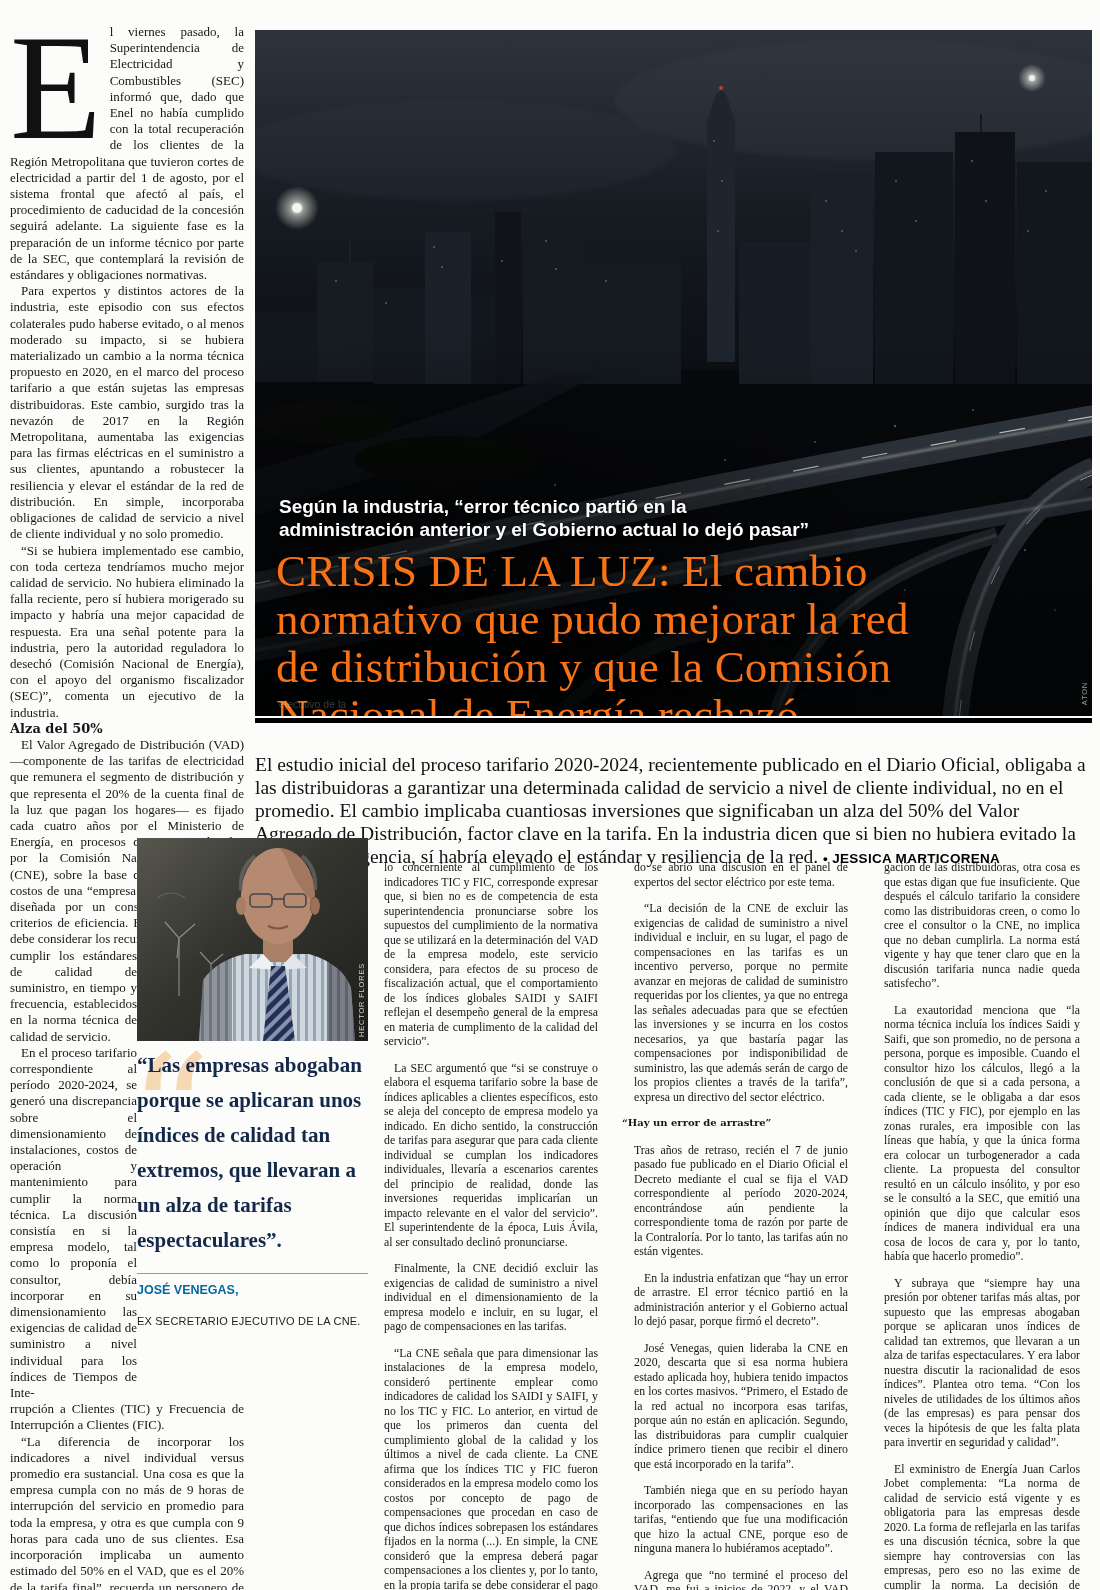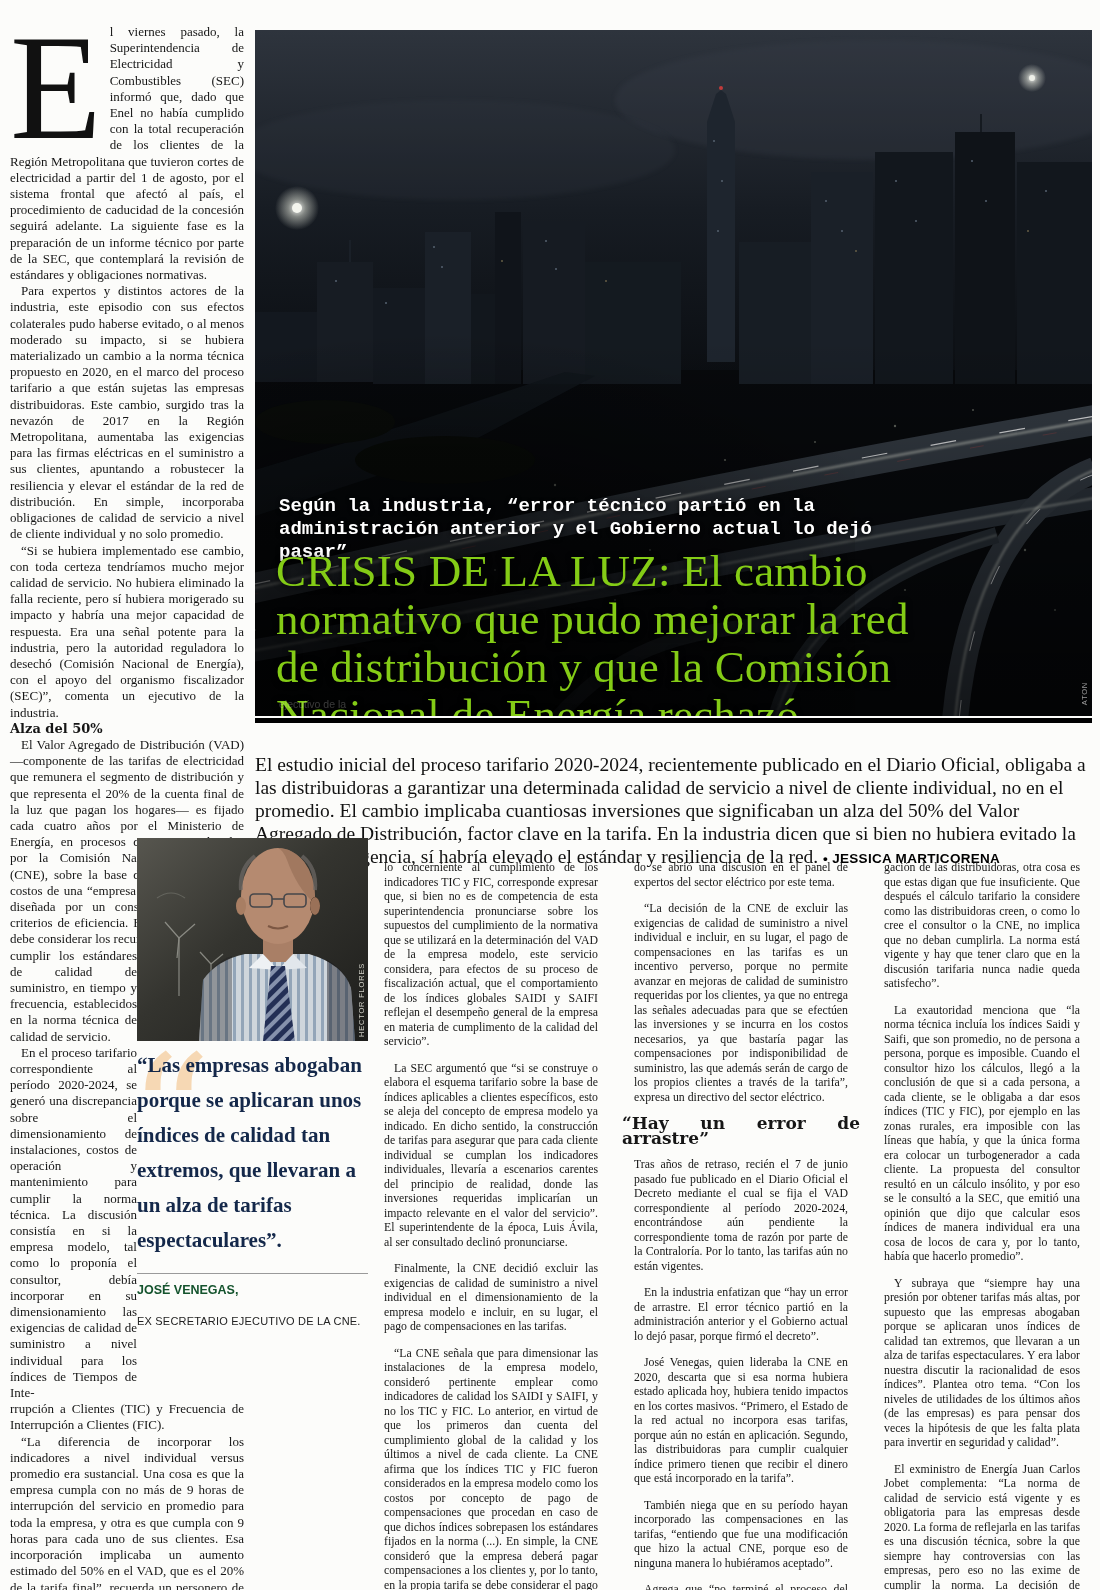--- a/index.html
+++ b/index.html
@@ -22,25 +22,25 @@
   .subhead {
     font-family:"DejaVu Serif", serif; font-weight:bold; font-size:14px;
     margin:14px 0 5px 0; text-indent:0 !important; text-align:right;
   }
 
   
   .hero { position:absolute; left:255px; top:30px; width:837px; height:686px; background:#0a0d12; overflow:hidden; }
   .hero svg { position:absolute; left:0; top:0; }
   .kicker {
     position:absolute; left:24px; top:465px; width:640px; color:#fff;
-    font-family:Liberation Mono, monospace; font-weight:bold; font-size:19px; line-height:23px;
+    font-family:Liberation Sans, sans-serif; font-weight:bold; font-size:19px; line-height:23px;
     text-shadow:0 1px 4px rgba(0,0,0,.9);
   }
   .headline {
-    position:absolute; left:21px; top:517px; color:#84cc16;
+    position:absolute; left:21px; top:517px; color:#f97316;
     font-family:"Liberation Serif", serif; font-size:45px; line-height:48px;
     text-shadow:0 1px 6px rgba(0,0,0,.85); letter-spacing:.2px; white-space:nowrap;
   }
   .faint-caption { position:absolute; left:24px; top:668px; font-family:"Liberation Sans", sans-serif;
     font-size:10.5px; color:rgba(255,255,255,.22); }
   .credit-vert {
     position:absolute; font-family:"Liberation Sans", sans-serif; font-size:7.5px;
     color:#9a9a9a; letter-spacing:.8px;
     writing-mode:vertical-rl; transform:rotate(180deg);
   }
@@ -60,28 +60,28 @@
   .pq { position:absolute; left:137px; top:1048px; width:231px; }
   .pq-mark {
     position:absolute; left:-8px; top:-14px; font-family:"DejaVu Serif", serif;
     font-size:160px; line-height:1; color:#f6d8b4; z-index:0; user-select:none;
   }
   .pq-text {
     position:relative; z-index:1; font-family:"Liberation Serif", serif; font-weight:bold;
     font-size:21px; line-height:35px; color:#14284a;
   }
   .pq-rule { border:0; border-top:1.5px solid #9a9a9a; margin:15px 0 9px 0; position:relative; z-index:1; }
-  .pq-name { font-family:"Liberation Sans", sans-serif; font-weight:bold; font-size:12.5px; color:#14532d; }
+  .pq-name { font-family:"Liberation Sans", sans-serif; font-weight:bold; font-size:12.5px; color:#0369a1; }
   .pq-title { font-family:"Liberation Sans", sans-serif; font-size:11px; color:#222; margin-top:18px; letter-spacing:.2px; }
 
   
   .bodycol { position:absolute; top:848px; height:742px; overflow:hidden; }
   .bodycol p { margin:12px; text-align:justify; font-size:11.8px; line-height:14.5px; text-indent:10px; }
   .bodycol p.noindent { text-indent:0; }
-  .bodycol .subhead { font-size:17px; margin:11px 0 4px 0; }
+  .bodycol .subhead { font-size:10px; margin:11px 0 4px 0; }
   .col1 { left:372px; width:238px; }
   .col2 { left:622px; width:238px; }
   .col3 { left:872px; width:220px; }
 </style>
 </head>
 <body>
 
 <div class="page">
 
   <div class="leftcol">

